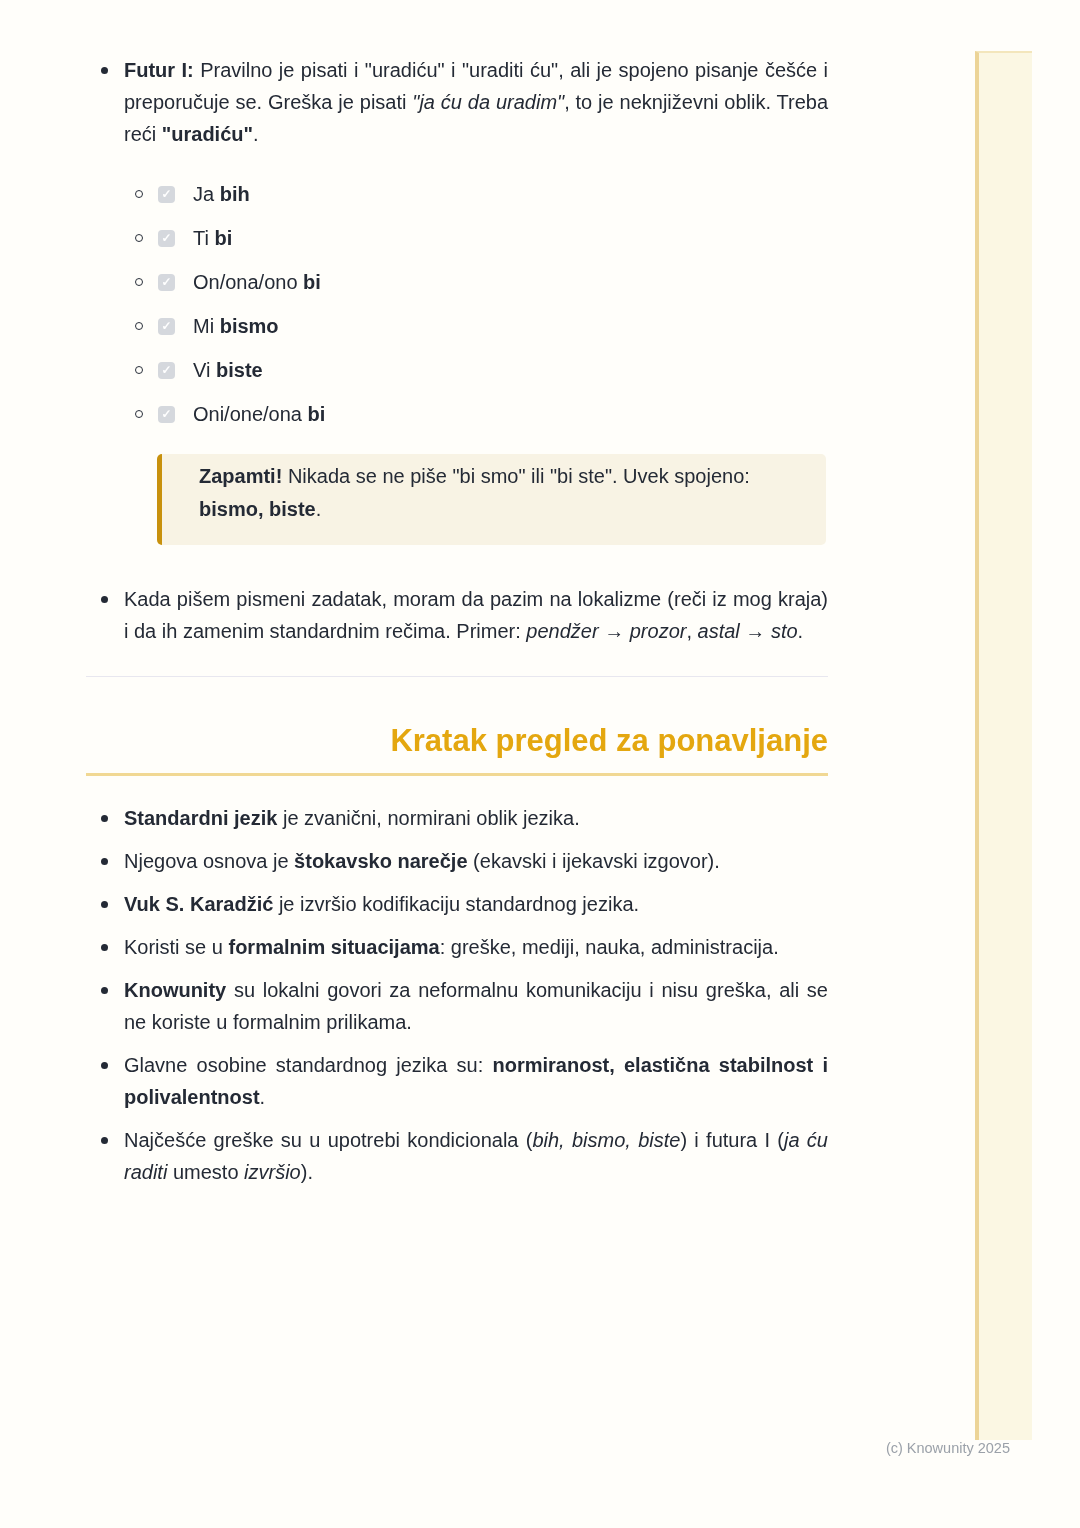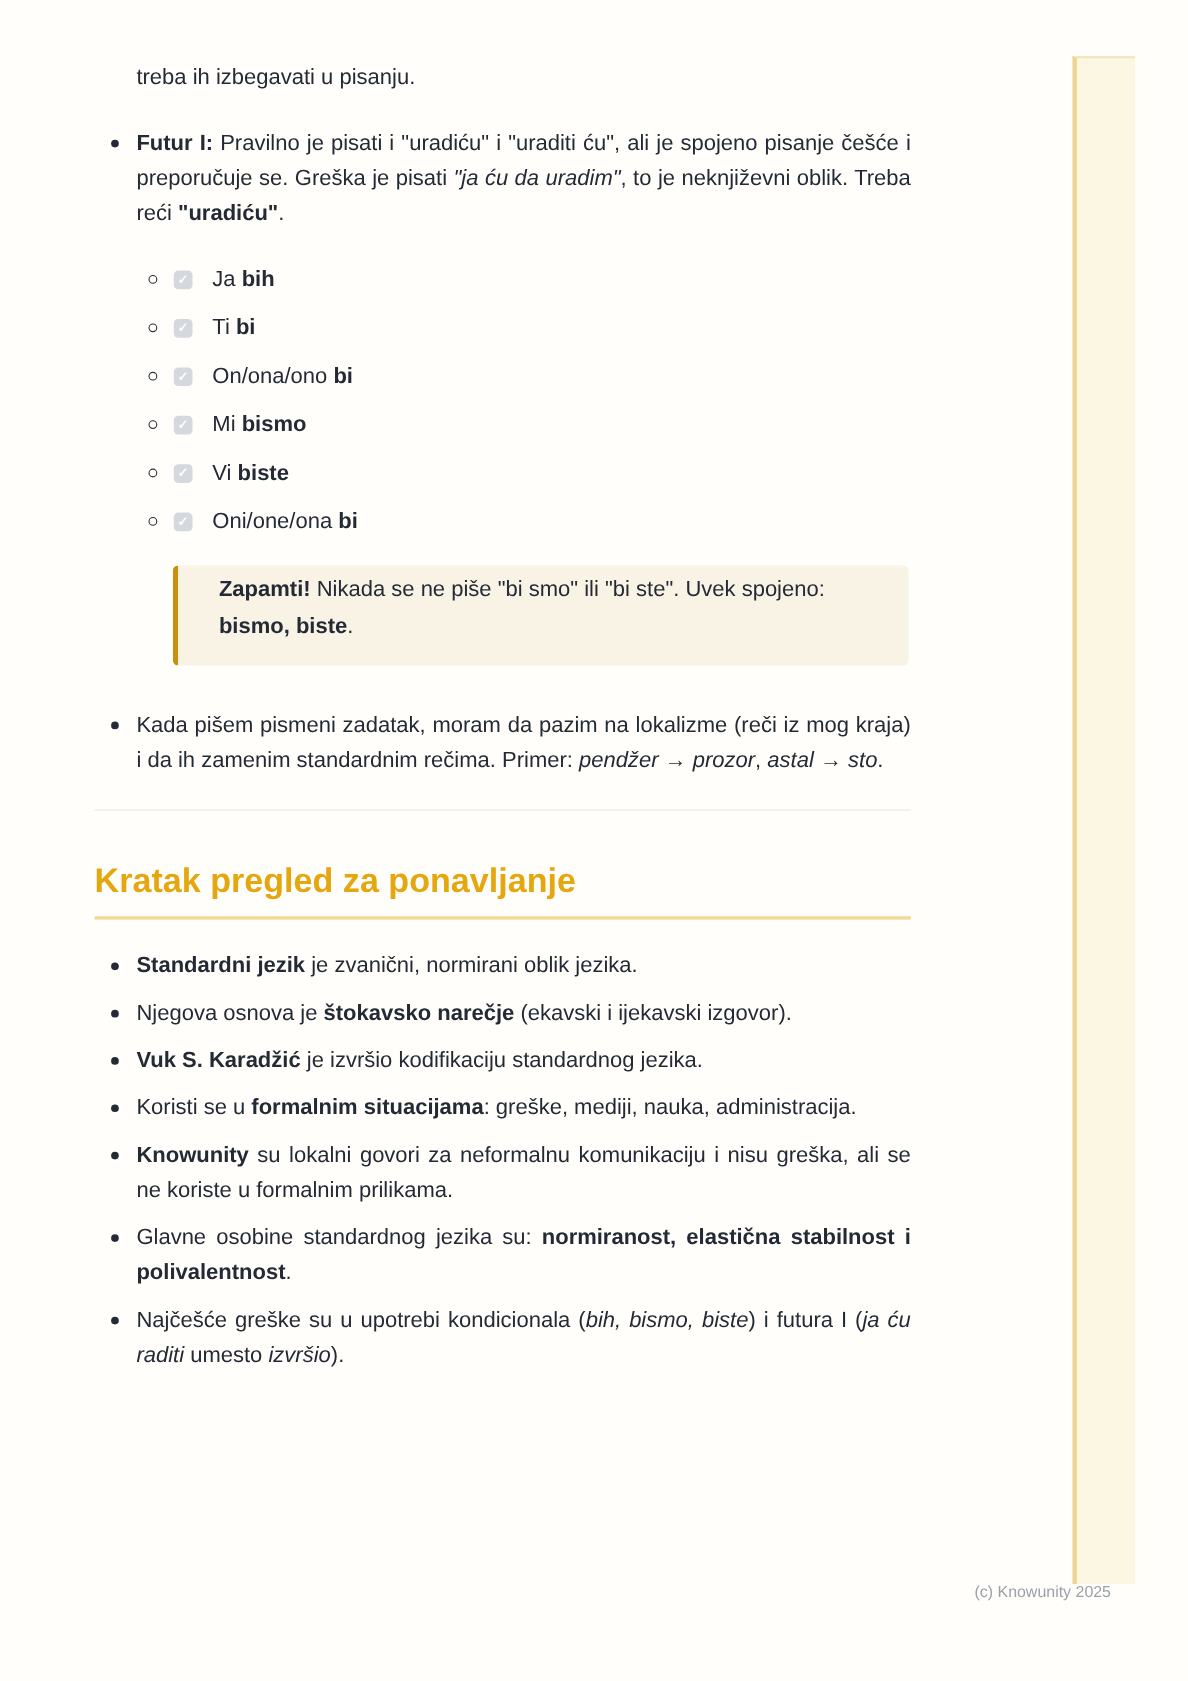--- a/index.html
+++ b/index.html
@@ -71,21 +71,20 @@
     font-size:14.5px; color:#9BA1A9; line-height:20px;text-align:right;
   }
 </style>
 </head>
 <body>
 
 <div class="ribbon"></div>
 
 <div class="content">
 
-  <p class="hang" style="margin:0 0 28px 0;">treba ih izbegavati u pisanju.</p>
 
   <div class="li">
     <span class="marker">
         <span class="dot"></span>
       </span>
     <span class="text"><span class="b">Futur I:</span><span> Pravilno je pisati i "uradiću" i "uraditi ću", ali je spojeno pisanje češće i preporučuje se. Greška je pisati </span><span class="i">"ja ću da uradim"</span><span>, to je neknjiževni oblik. Treba reći </span><span class="b">"uradiću"</span><span>.</span></span>
   </div>
 
 
   <div class="check-row">
@@ -125,21 +124,21 @@
 
   <div class="li" style="margin-bottom:2px;">
     <span class="marker">
         <span class="dot"></span>
       </span>
     <span class="text"><span>Kada pišem pismeni zadatak, moram da pazim na lokalizme (reči iz mog kraja) i da ih zamenim standardnim rečima. Primer: </span><span class="i">pendžer → prozor</span><span>, </span><span class="i">astal → sto</span><span>.</span></span>
   </div>
 
   <hr class="divider">
 
-  <h1 class="review-heading" style="margin:45px 0 0 0;">Kratak pregled za ponavljanje</h1>
+  <h1 class="review-heading" style="margin:45px 0 0 0;text-align:right;">Kratak pregled za ponavljanje</h1>
   <div class="gold-rule"></div>
 
   <div class="review-list">
     <div class="li">
       <span class="marker">
           <span class="dot"></span>
         </span>
       <span class="text"><span class="b">Standardni jezik</span><span> je zvanični, normirani oblik jezika.</span></span>
     </div>
     <div class="li">

